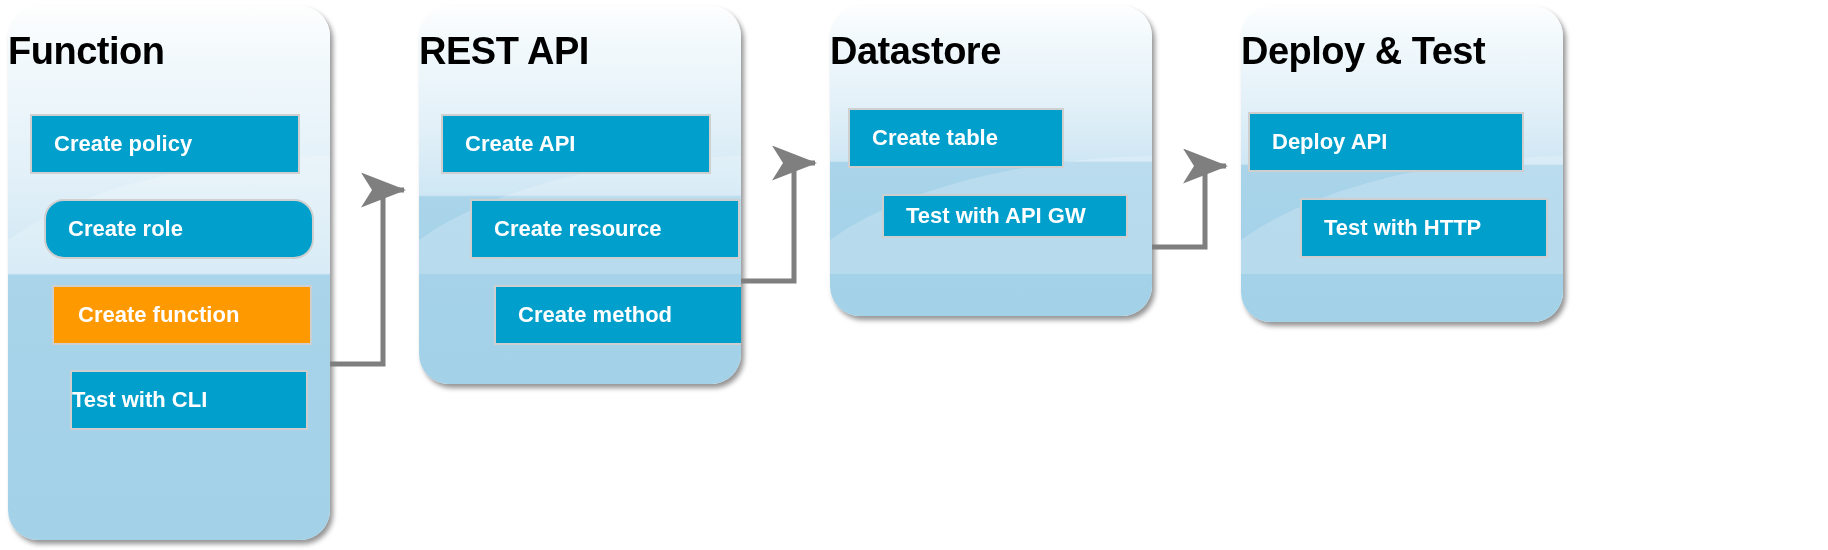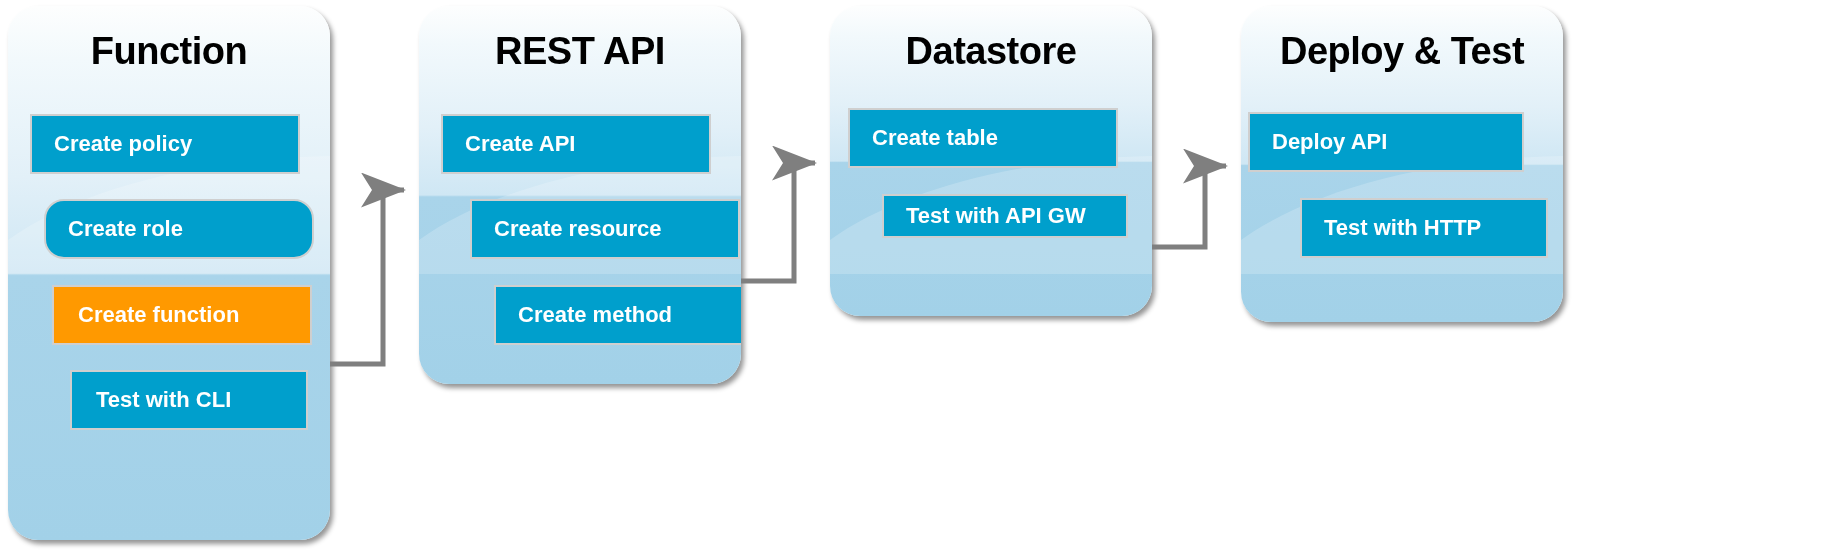--- a/index.html
+++ b/index.html
@@ -24,21 +24,21 @@
   }
   .panel .wave{
     position:absolute;
     left:0;right:0;
     height:120px;
     pointer-events:none;
   }
   .panel-title{
     position:absolute;
     left:0;right:0;
-    text-align:center;
+    text-align:left;
     font-weight:bold;
     color:#000000;
     letter-spacing:-0.5px;
     white-space:nowrap;
   }
 
   
   .step{
     position:absolute;
     background:#009fcc;
@@ -68,21 +68,21 @@
 
     <div class="step" style="left:22px;top:108px;width:270px;height:60px;font-size:22px;padding-left:22px;">
       <span>Create policy</span>
     </div>
     <div class="step" style="left:36px;top:193px;width:270px;height:60px;font-size:22px;padding-left:22px;border-radius:20px;">
       <span>Create role</span>
     </div>
     <div class="step highlight" style="left:44px;top:279px;width:260px;height:60px;font-size:22px;padding-left:24px;">
       <span>Create function</span>
     </div>
-    <div class="step" style="left:62px;top:364px;width:238px;height:60px;font-size:22px;padding-left:24px;">
+    <div class="step" style="left:62px;top:364px;width:238px;height:60px;font-size:22px;">
       <span>Test with CLI</span>
     </div>
   </div>
 
   <div class="panel" style="left:419px;top:6px;width:322px;height:378px;">
     <svg class="wave" viewBox="0 0 322 120" preserveAspectRatio="none" style="top:148px;">
       <path d="M0,118 L0,86 C70,36 190,4 322,2 L322,120 L0,120 Z" fill="#ffffff" opacity="0.20"></path>
     </svg>
     <div class="panel-title" style="top:24px;font-size:38px;">REST API</div>
 
@@ -96,21 +96,21 @@
       <span>Create method</span>
     </div>
   </div>
 
   <div class="panel" style="left:830px;top:6px;width:322px;height:310px;padding-left:44px;">
     <svg class="wave" viewBox="0 0 322 120" preserveAspectRatio="none" style="top:148px;">
       <path d="M0,118 L0,86 C70,36 190,4 322,2 L322,120 L0,120 Z" fill="#ffffff" opacity="0.20"></path>
     </svg>
     <div class="panel-title" style="top:24px;font-size:38px;">Datastore</div>
 
-    <div class="step" style="left:18px;top:102px;width:270px;height:60px;font-size:22px;padding-left:22px;">
+    <div class="step" style="left:18px;top:102px;width:216px;height:60px;font-size:22px;padding-left:22px;">
       <span>Create table</span>
     </div>
     <div class="step" style="left:52px;top:188px;width:246px;height:44px;font-size:22px;padding-left:22px;">
       <span>Test with API GW</span>
     </div>
   </div>
 
   <div class="panel" style="left:1241px;top:6px;width:322px;height:316px;">
     <svg class="wave" viewBox="0 0 322 120" preserveAspectRatio="none" style="top:148px;">
       <path d="M0,118 L0,86 C70,36 190,4 322,2 L322,120 L0,120 Z" fill="#ffffff" opacity="0.20"></path>

